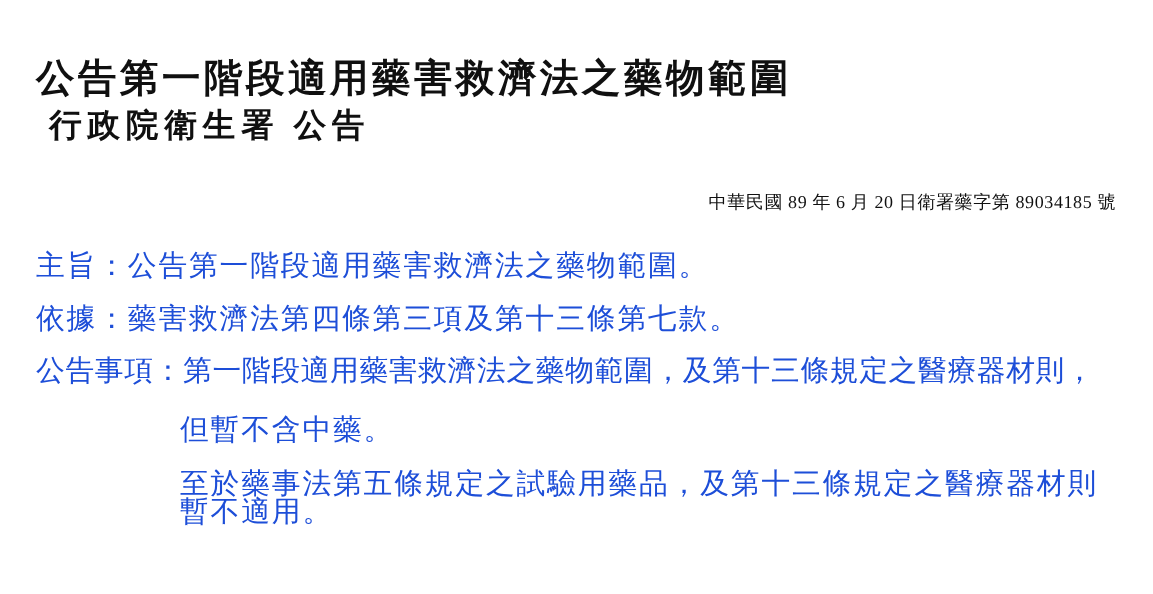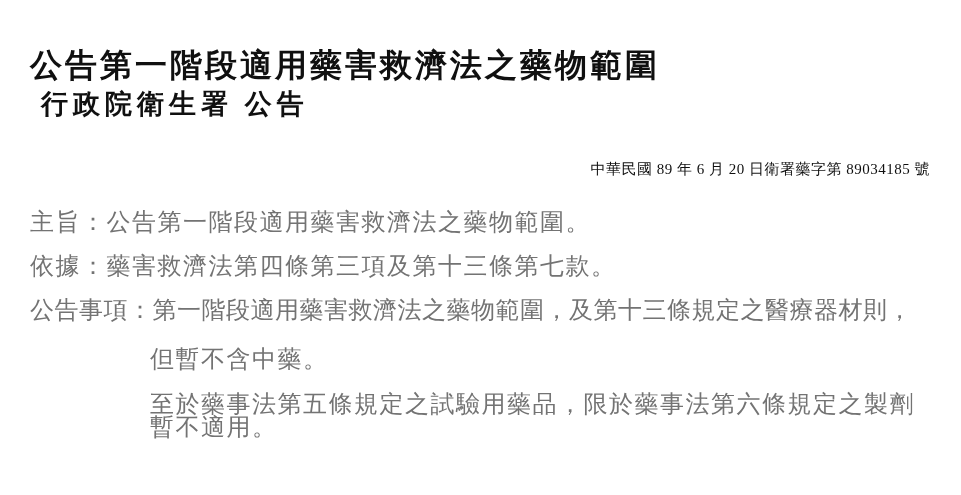--- a/index.html
+++ b/index.html
@@ -45,21 +45,21 @@
     letter-spacing: 0.5px;
     white-space: nowrap;
     line-height: 1.2;
   }
   .body-line {
     position: absolute;
     font-size: 24px;
     letter-spacing: 1.5px;
     white-space: nowrap;
     line-height: 1.25;
-    color: #737373;
+    color: #1d4ed8;
   }
   .indent-0 { left: 30px; }
   .indent-1 { left: 150px; }
   .tight { letter-spacing: 0.5px; }
   .l1 { top: 207px; }
   .l2 { top: 251px; }
   .l3 { top: 295px; }
   .l4 { top: 344px; }
   .l5 { top: 389px; }
   .l6 { top: 412px; }
@@ -76,17 +76,17 @@
   <div class="ref-line">中華民國 89 年 6 月 20 日衛署藥字第 89034185 號</div>
 
   <div class="body-line indent-0 l1">主旨：公告第一階段適用藥害救濟法之藥物範圍。</div>
 
   <div class="body-line indent-0 l2">依據：藥害救濟法第四條第三項及第十三條第七款。</div>
 
   <div class="body-line indent-0 l3 tight">公告事項：第一階段適用藥害救濟法之藥物範圍，及第十三條規定之醫療器材則，</div>
 
   <div class="body-line indent-1 l4">但暫不含中藥。</div>
 
-  <div class="body-line indent-1 l5">至於藥事法第五條規定之試驗用藥品，限於藥事法第六條規定之製劑</div>
+  <div class="body-line indent-1 l5">至於藥事法第五條規定之試驗用藥品，及第十三條規定之醫療器材則</div>
 
   <div class="body-line indent-1 l6">暫不適用。</div>
 
 </div>
 
 </body></html>

